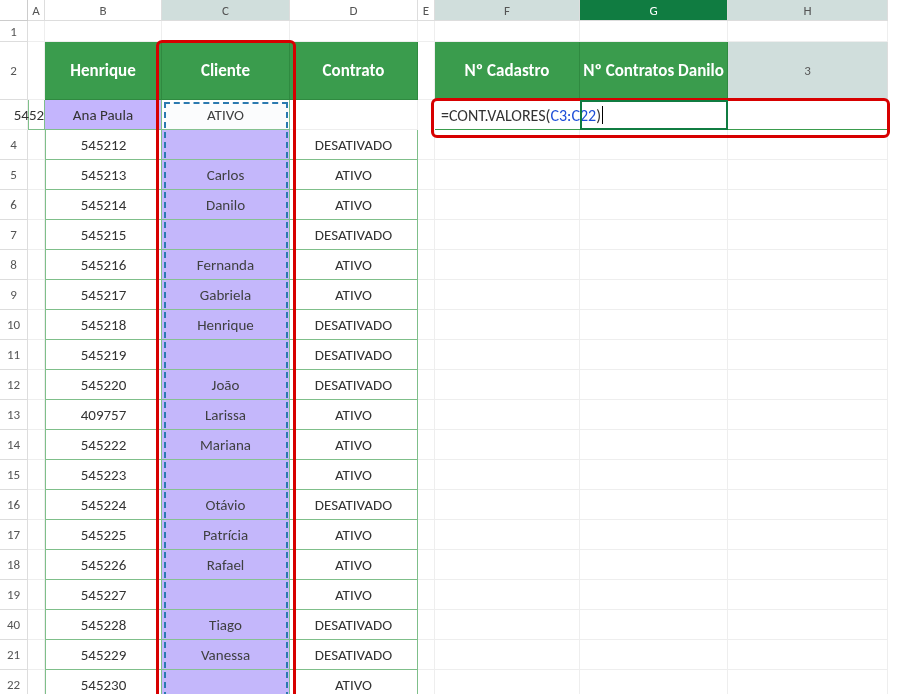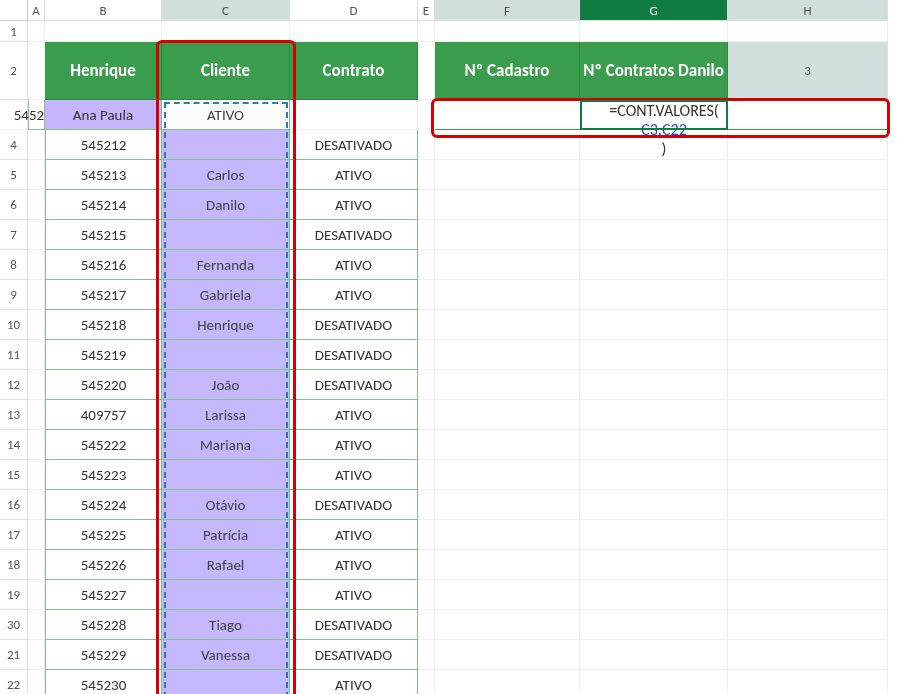--- a/index.html
+++ b/index.html
@@ -145,21 +145,21 @@
     <div class="th">Contrato</div>
     <div class="cell"></div>
     <div class="th">Nº Cadastro</div>
     <div class="th">Nº Contratos Danilo</div>
     <div class="rowhead sel">3</div>
     <div class="cell"></div>
     <div class="td">545211</div>
     <div class="td c-sel">Ana Paula</div>
     <div class="td">ATIVO</div>
     <div class="cell"></div>
-    <div class="formula-cell" style="grid-column: 7 / 10; flex-direction: column;">
+    <div class="formula-cell" style="grid-column: 7 / 10;">
       <span class="fn">=CONT.VALORES(</span>
       <span class="ref">C3:C22</span>
       <span class="fn">)</span>
       <span class="caret"></span>
     </div>
     <div class="rowhead">4</div>
     <div class="cell"></div>
     <div class="td">545212</div>
     <div class="td c-sel"></div>
     <div class="td">DESATIVADO</div>
@@ -295,21 +295,21 @@
     <div class="cell"></div>
     <div class="rowhead">19</div>
     <div class="cell"></div>
     <div class="td">545227</div>
     <div class="td c-sel"></div>
     <div class="td">ATIVO</div>
     <div class="cell"></div>
     <div class="cell"></div>
     <div class="cell"></div>
     <div class="cell"></div>
-    <div class="rowhead">30</div>
+    <div class="rowhead">40</div>
     <div class="cell"></div>
     <div class="td">545228</div>
     <div class="td c-sel">Tiago</div>
     <div class="td">DESATIVADO</div>
     <div class="cell"></div>
     <div class="cell"></div>
     <div class="cell"></div>
     <div class="cell"></div>
     <div class="rowhead">21</div>
     <div class="cell"></div>

